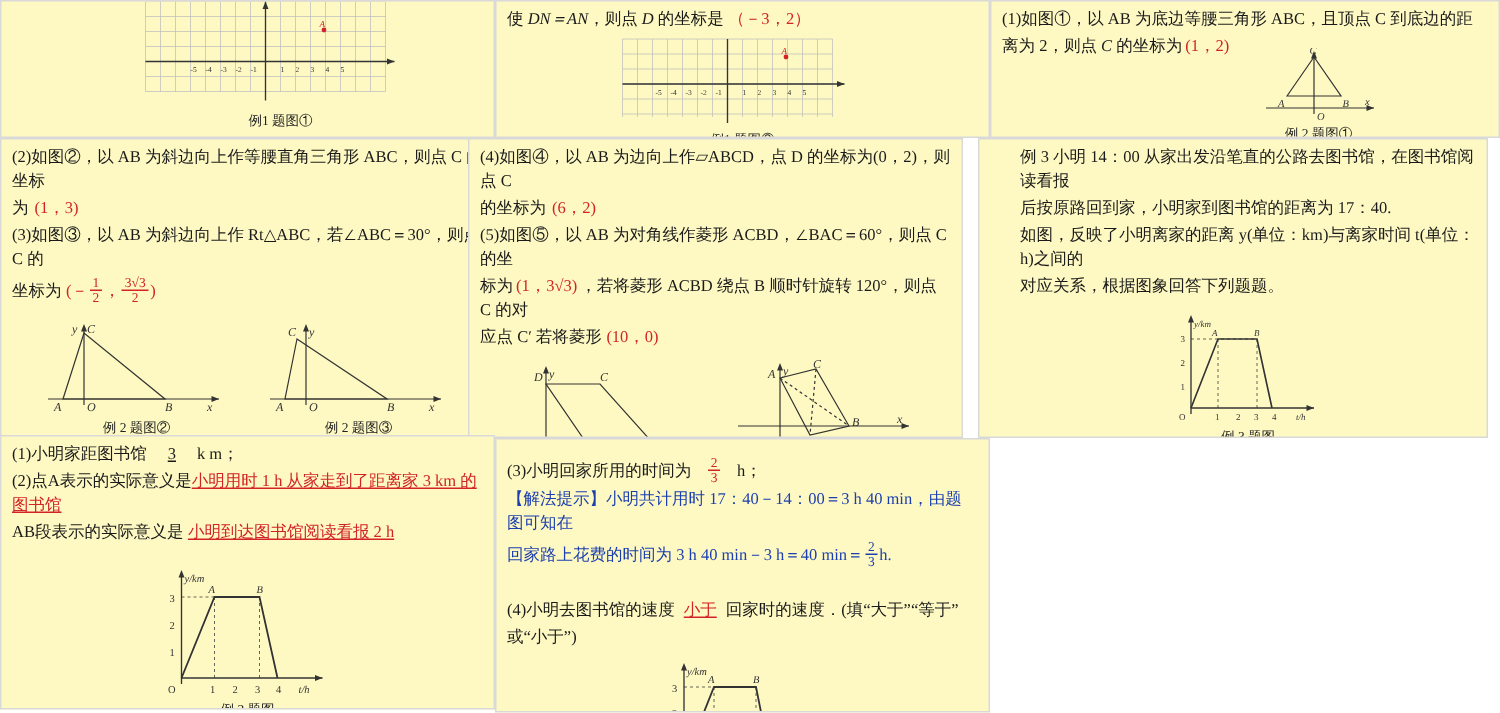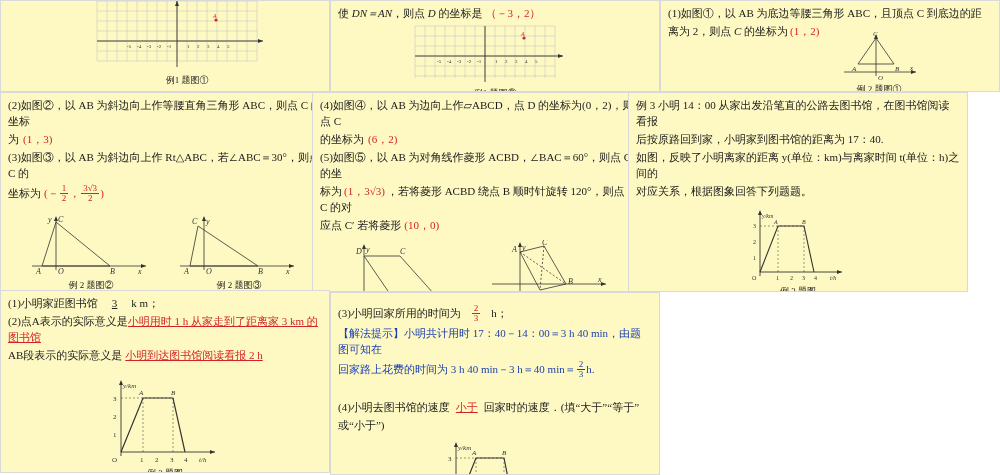--- a/index.html
+++ b/index.html
@@ -239,21 +239,21 @@
               <text x="112" y="42">x</text>
               <text x="36" y="10">y</text>
             </g>
           </svg>
 
         </div>
       </div>
     </div>
   </div>
 
-  <div class="cell" style="left:628px;top:92px;width:340px;height:200px;">
+  <div class="cell" style="left:652px;top:92px;width:340px;height:200px;padding-left:20px;">
     <div class="inner">
       <div class="line">例 3  小明 14：00 从家出发沿笔直的公路去图书馆，在图书馆阅读看报</div>
       <div class="line">后按原路回到家，小明家到图书馆的距离为 17：40.</div>
       <div class="line">如图，反映了小明离家的距离 y(单位：km)与离家时间 t(单位：h)之间的</div>
       <div class="line">对应关系，根据图象回答下列题题。</div>
       <div style="display:flex;justify-content:center;margin-top:6px;">
         <div class="figbox">
           <svg width="120" height="78" viewBox="0 0 120 78">
             <g stroke="#333" stroke-width="0.9" fill="none">
               <path d="M22 66 H104"></path>

